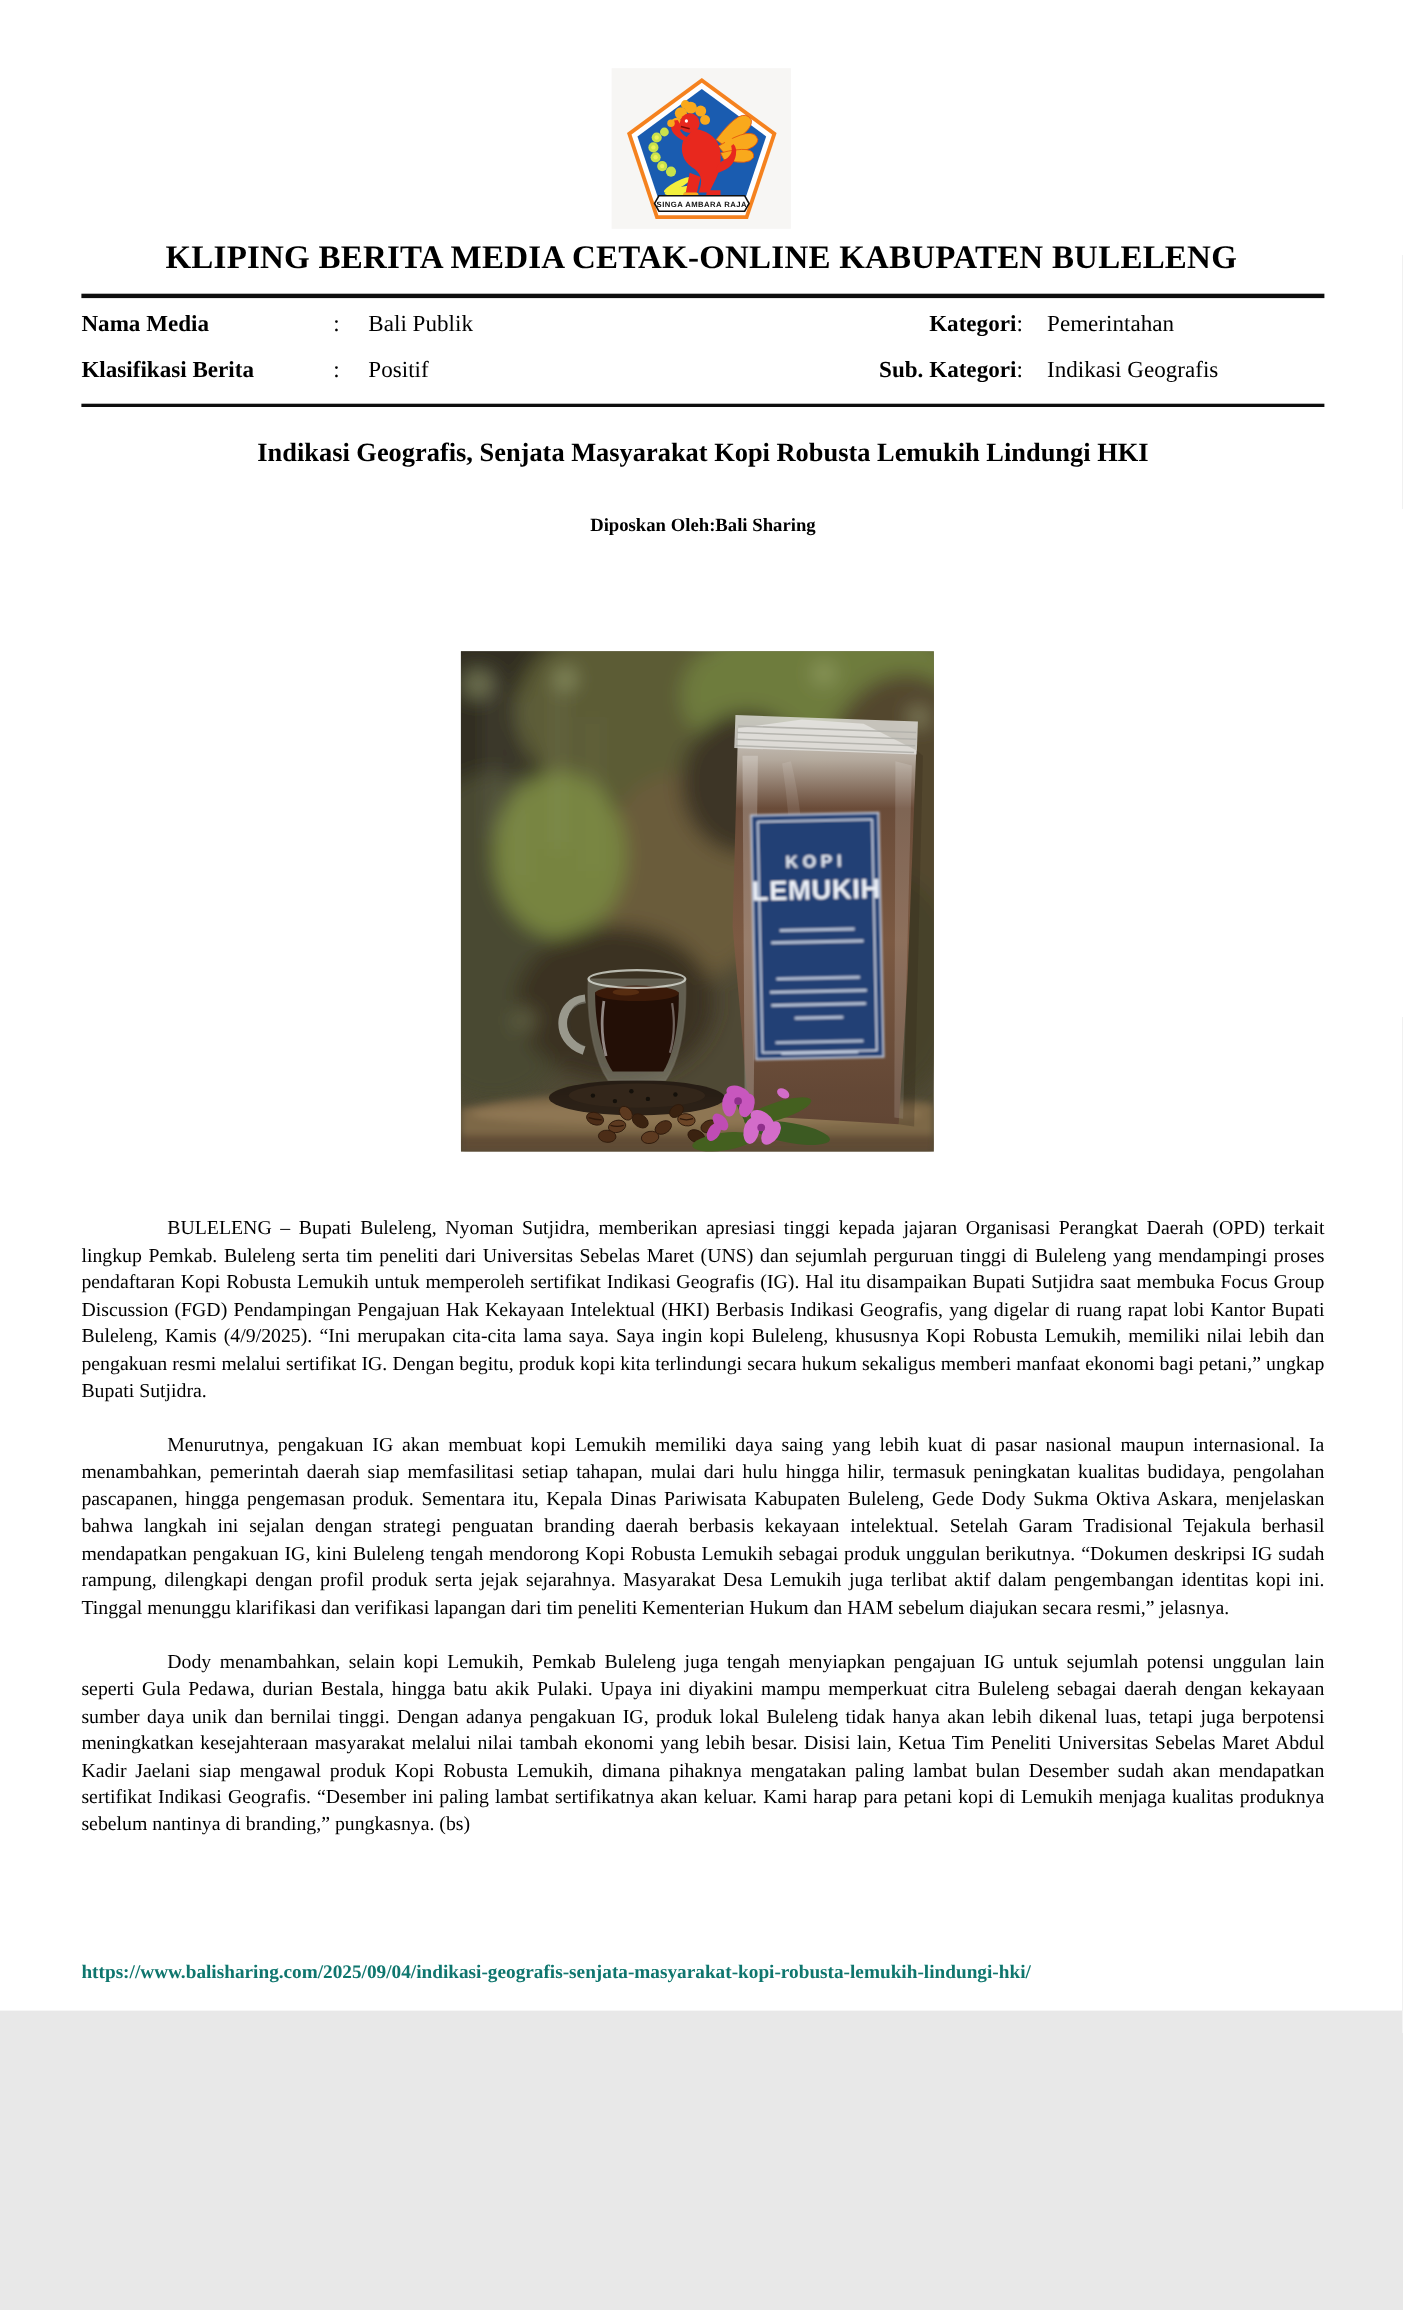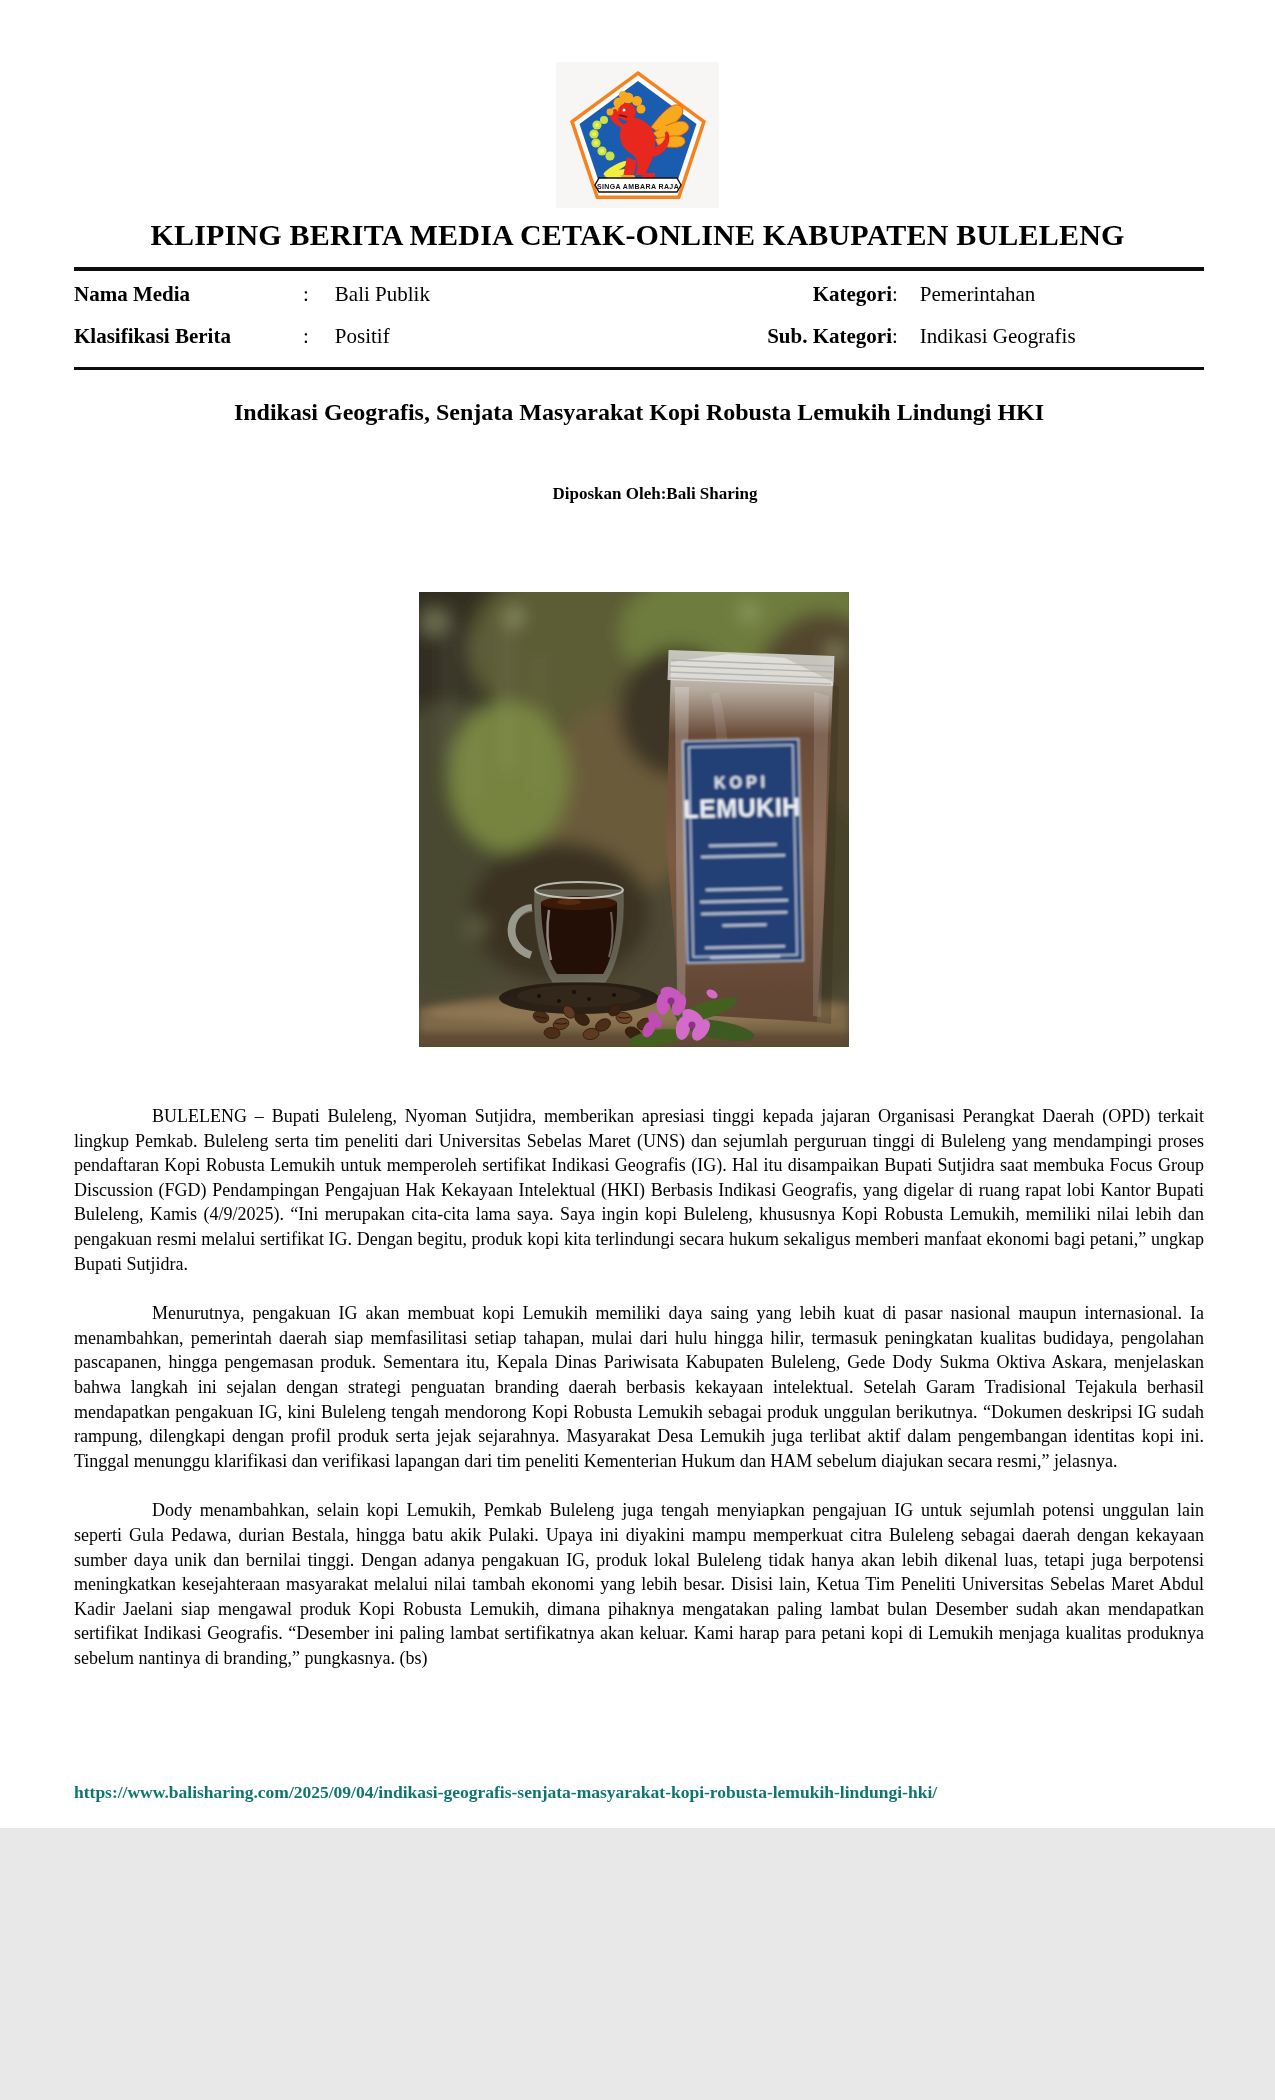--- a/index.html
+++ b/index.html
@@ -21,38 +21,38 @@
   .doc-title{
     position:absolute;left:0;right:0;top:218px;
     text-align:center;font-weight:bold;font-size:30px;letter-spacing:.2px;
     margin:0;
   }
   .rule{position:absolute;left:74px;width:1130px;background:#0d0d0d;}
   .rule-top{top:267px;height:4px;}
   .rule-mid{top:367px;height:3px;}
   
   .meta{position:absolute;left:74px;top:282px;width:1130px;font-size:21px;}
-  .meta-row{display:flex;align-items:baseline;}
+  .meta-row{display:flex;align-items:baseline;gap:32px;}
   .meta-row + .meta-row{margin-top:17px;}
   .meta-cell{display:flex;align-items:baseline;}
   .meta-cell.left{flex:0 0 666px;}
   .meta-cell.right{flex:1;text-align:right;}
   .meta-label{font-weight:bold;}
   .meta-cell.left  .meta-label{min-width:229px;}
   .meta-cell.right .meta-label{min-width:152px;}
   .meta-colon{margin-right:26px;}
   .meta-cell.right .meta-colon{margin-right:22px;}
   
   .article-title{
     position:absolute;left:74px;top:395px;width:1130px;
     text-align:center;font-weight:bold;font-size:24px;line-height:35px;margin:0;
   }
   .byline{
     position:absolute;left:74px;top:468px;width:1130px;
-    text-align:center;font-weight:bold;font-size:17px;margin:16px;
+    text-align:center;font-weight:bold;font-size:17px;margin:0;
   }
   
   .photo{position:absolute;left:419px;top:592px;width:430px;height:455px;}
   .photo svg{display:block;width:100%;height:100%;}
   
   .body-text{position:absolute;left:74px;top:1104px;width:1130px;}
   .body-text p{
     margin:0 0 25px 0;
     font-size:18px;line-height:24.6px;
     text-align:justify;text-indent:78px;

